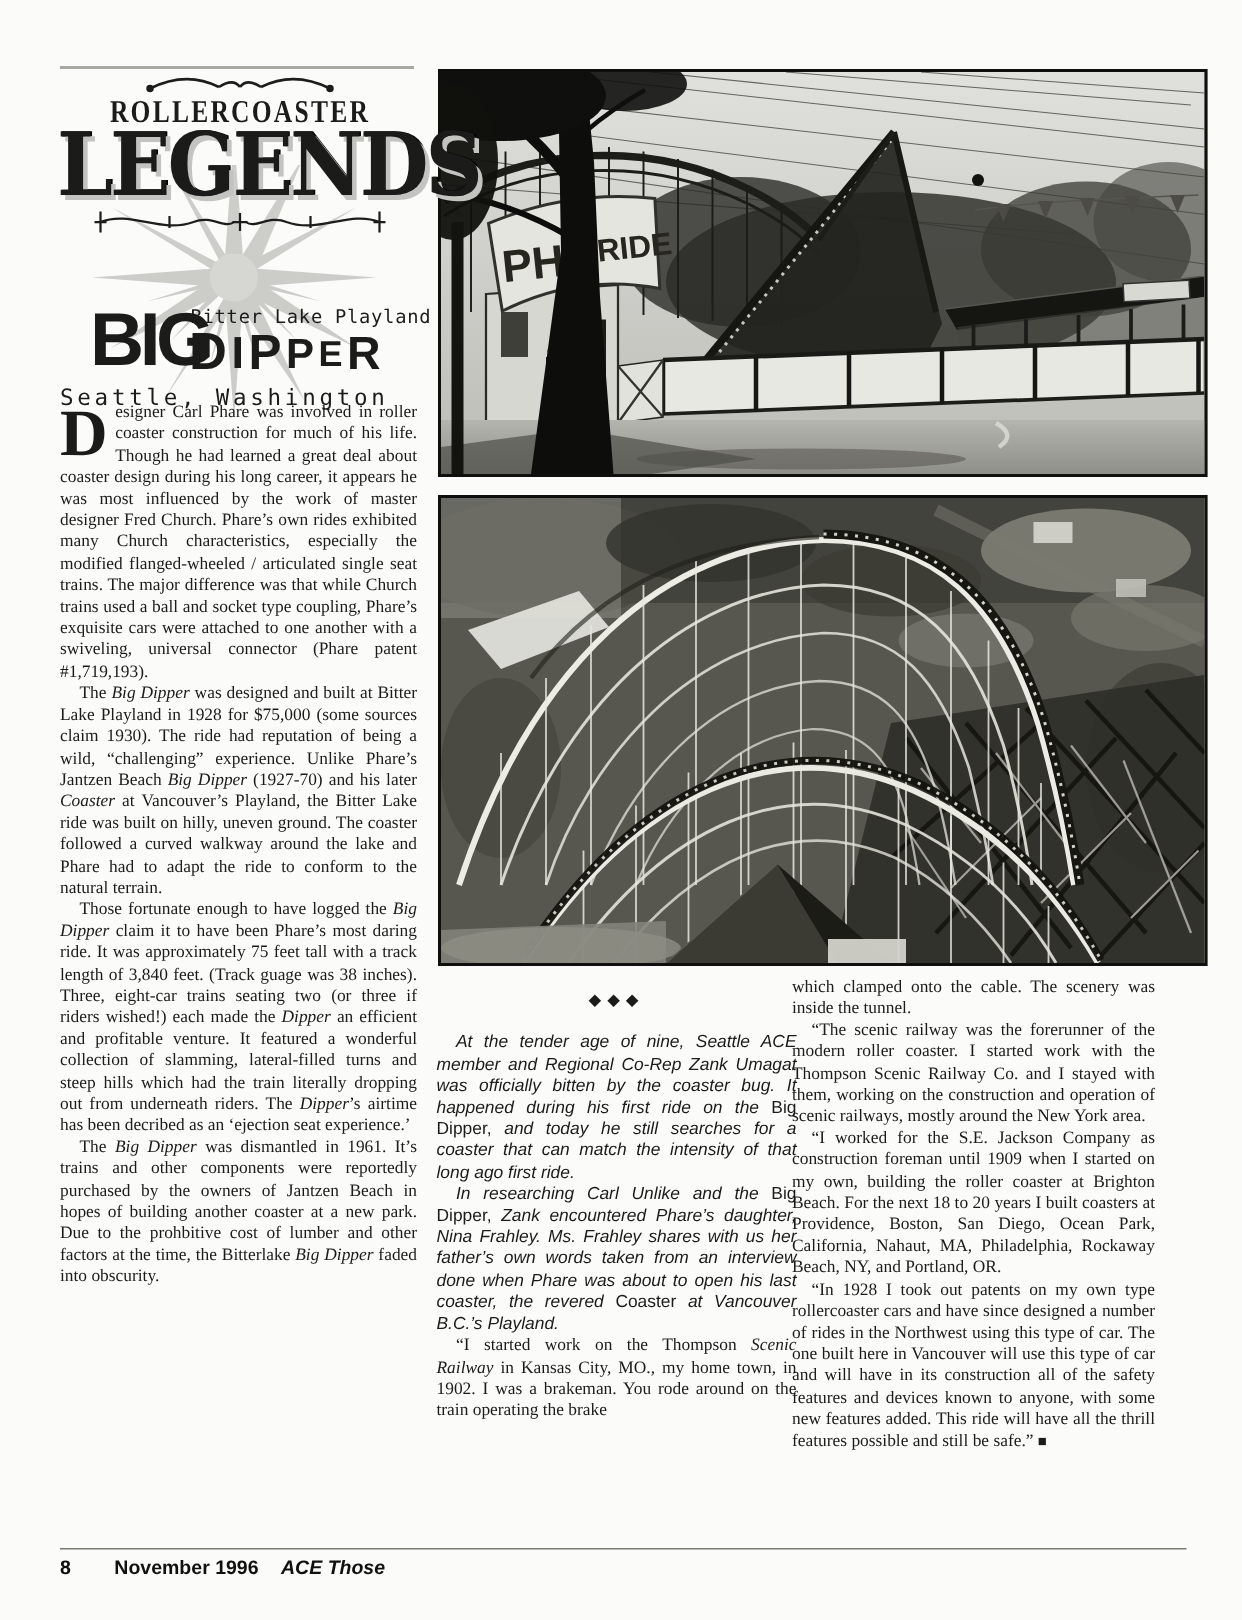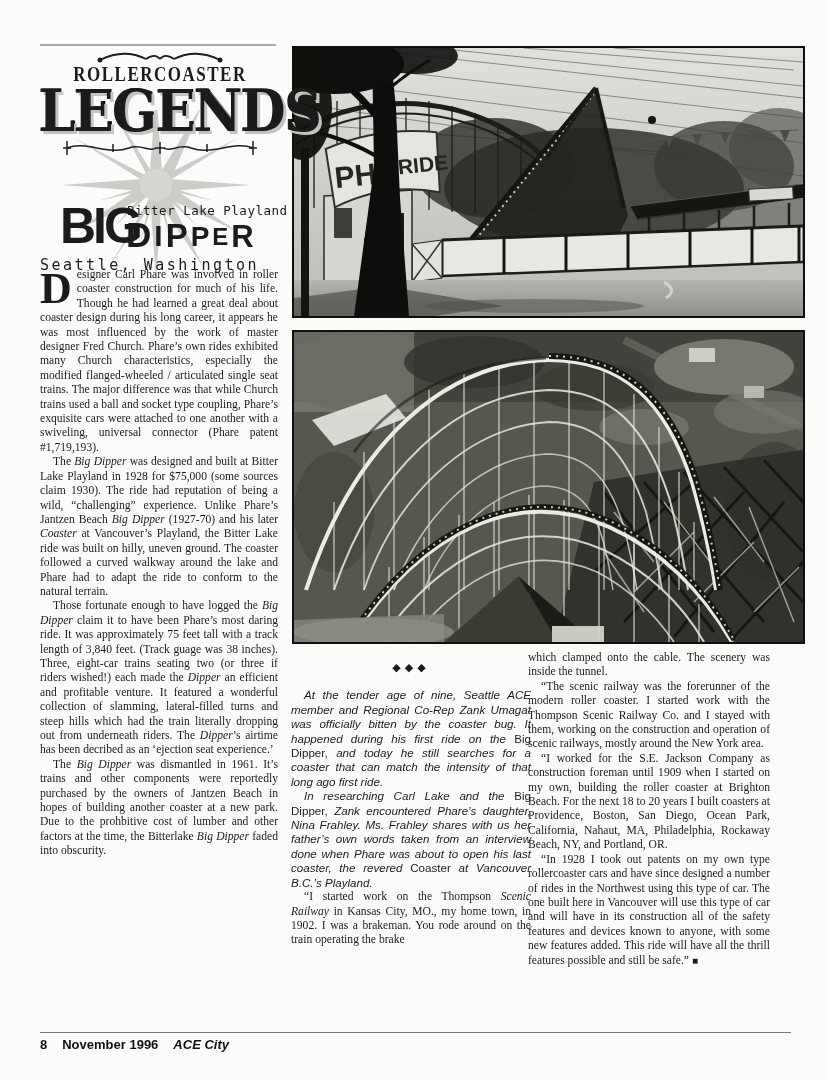--- a/index.html
+++ b/index.html
@@ -49,21 +49,21 @@
   p.divider{text-align:center;text-indent:0;font-size:11px;letter-spacing:4px;margin:9px 0 14px 0;}
   p.sans-ital{font-family:"Liberation Sans",sans-serif;font-style:italic;}
   p.gap-top{}
   .seg-i{font-style:italic;}
   .seg-r{font-style:normal;}
   .seg-endmark{font-style:normal;font-size:10px;}
   
   .rule-bottom{position:absolute;left:40px;top:1032px;width:751px;height:1px;background:#7b7a73;}
   .footer{position:absolute;left:40px;top:1037px;font-family:"Liberation Sans",sans-serif;
     font-weight:bold;font-size:13px;color:#101010;}
-  .footer .issue{margin-left:15px;}
+  .footer .issue{margin-left:29px;}
   .footer .pub{margin-left:15px;font-style:italic;}
 </style>
 </head>
 <body>
 
 <div class="page">
 
   <div class="rule-top"></div>
 
   <div class="masthead">
@@ -347,28 +347,28 @@
 
   <div class="col col1">
       <p class="no-indent"><span class="dropcap">D</span><span>esigner Carl Phare was involved in roller coaster construction for much of his life. Though he had learned a great deal about coaster design during his long career, it appears he was most influenced by the work of master designer Fred Church. Phare’s own rides exhibited many Church characteristics, especially the modified flanged-wheeled / articulated single seat trains. The major difference was that while Church trains used a ball and socket type coupling, Phare’s exquisite cars were attached to one another with a swiveling, universal connector (Phare patent #1,719,193).</span></p>
       <p><span>The </span><span class="seg-i">Big Dipper</span><span> was designed and built at Bitter Lake Playland in 1928 for $75,000 (some sources claim 1930). The ride had reputation of being a wild, “challenging” experience. Unlike Phare’s Jantzen Beach </span><span class="seg-i">Big Dipper</span><span> (1927-70) and his later </span><span class="seg-i">Coaster</span><span> at Vancouver’s Playland, the Bitter Lake ride was built on hilly, uneven ground. The coaster followed a curved walkway around the lake and Phare had to adapt the ride to conform to the natural terrain.</span></p>
       <p><span>Those fortunate enough to have logged the </span><span class="seg-i">Big Dipper</span><span> claim it to have been Phare’s most daring ride. It was approximately 75 feet tall with a track length of 3,840 feet. (Track guage was 38 inches). Three, eight-car trains seating two (or three if riders wished!) each made the </span><span class="seg-i">Dipper</span><span> an efficient and profitable venture. It featured a wonderful collection of slamming, lateral-filled turns and steep hills which had the train literally dropping out from underneath riders. The </span><span class="seg-i">Dipper</span><span>’s airtime has been decribed as an ‘ejection seat experience.’</span></p>
       <p><span>The </span><span class="seg-i">Big Dipper</span><span> was dismantled in 1961. It’s trains and other components were reportedly purchased by the owners of Jantzen Beach in hopes of building another coaster at a new park. Due to the prohbitive cost of lumber and other factors at the time, the Bitterlake </span><span class="seg-i">Big Dipper</span><span> faded into obscurity.</span></p>
     </div>
   <div class="col col2">
       <p class="divider"><span>◆◆◆</span></p>
       <p class="sans-ital"><span>At the tender age of nine, Seattle ACE member and Regional Co-Rep Zank Umagat was officially bitten by the coaster bug. It happened during his first ride on the </span><span class="seg-r">Big Dipper,</span><span> and today he still searches for a coaster that can match the intensity of that long ago first ride.</span></p>
-      <p class="sans-ital"><span>In researching Carl Lake and the </span><span class="seg-r">Big Dipper,</span><span> Zank encountered Phare’s daughter, Nina Frahley. Ms. Frahley shares with us her father’s own words taken from an interview done when Phare was about to open his last coaster, the revered </span><span class="seg-r">Coaster</span><span> at Vancouver B.C.’s Playland.</span></p>
+      <p class="sans-ital"><span>In researching Carl Unlike and the </span><span class="seg-r">Big Dipper,</span><span> Zank encountered Phare’s daughter, Nina Frahley. Ms. Frahley shares with us her father’s own words taken from an interview done when Phare was about to open his last coaster, the revered </span><span class="seg-r">Coaster</span><span> at Vancouver B.C.’s Playland.</span></p>
       <p class="gap-top"><span>“I started work on the Thompson </span><span class="seg-i">Scenic Railway</span><span> in Kansas City, MO., my home town, in 1902. I was a brakeman. You rode around on the train operating the brake</span></p>
     </div>
   <div class="col col3">
       <p class="no-indent"><span>which clamped onto the cable. The scenery was inside the tunnel.</span></p>
       <p><span>“The scenic railway was the forerunner of the modern roller coaster. I started work with the Thompson Scenic Railway Co. and I stayed with them, working on the construction and operation of scenic railways, mostly around the New York area.</span></p>
       <p><span>“I worked for the S.E. Jackson Company as construction foreman until 1909 when I started on my own, building the roller coaster at Brighton Beach. For the next 18 to 20 years I built coasters at Providence, Boston, San Diego, Ocean Park, California, Nahaut, MA, Philadelphia, Rockaway Beach, NY, and Portland, OR.</span></p>
       <p><span>“In 1928 I took out patents on my own type rollercoaster cars and have since designed a number of rides in the Northwest using this type of car. The one built here in Vancouver will use this type of car and will have in its construction all of the safety features and devices known to anyone, with some new features added. This ride will have all the thrill features possible and still be safe.” </span><span class="seg-endmark">■</span></p>
     </div>
 
   <div class="rule-bottom"></div>
   <div class="footer">
-    <span class="pagenum">8</span><span class="issue">November 1996</span><span class="pub">ACE City</span>
+    <span class="pagenum">8</span><span class="issue">November 1996</span><span class="pub">ACE Those</span>
   </div>
 
 </div>
 
 </body></html>

